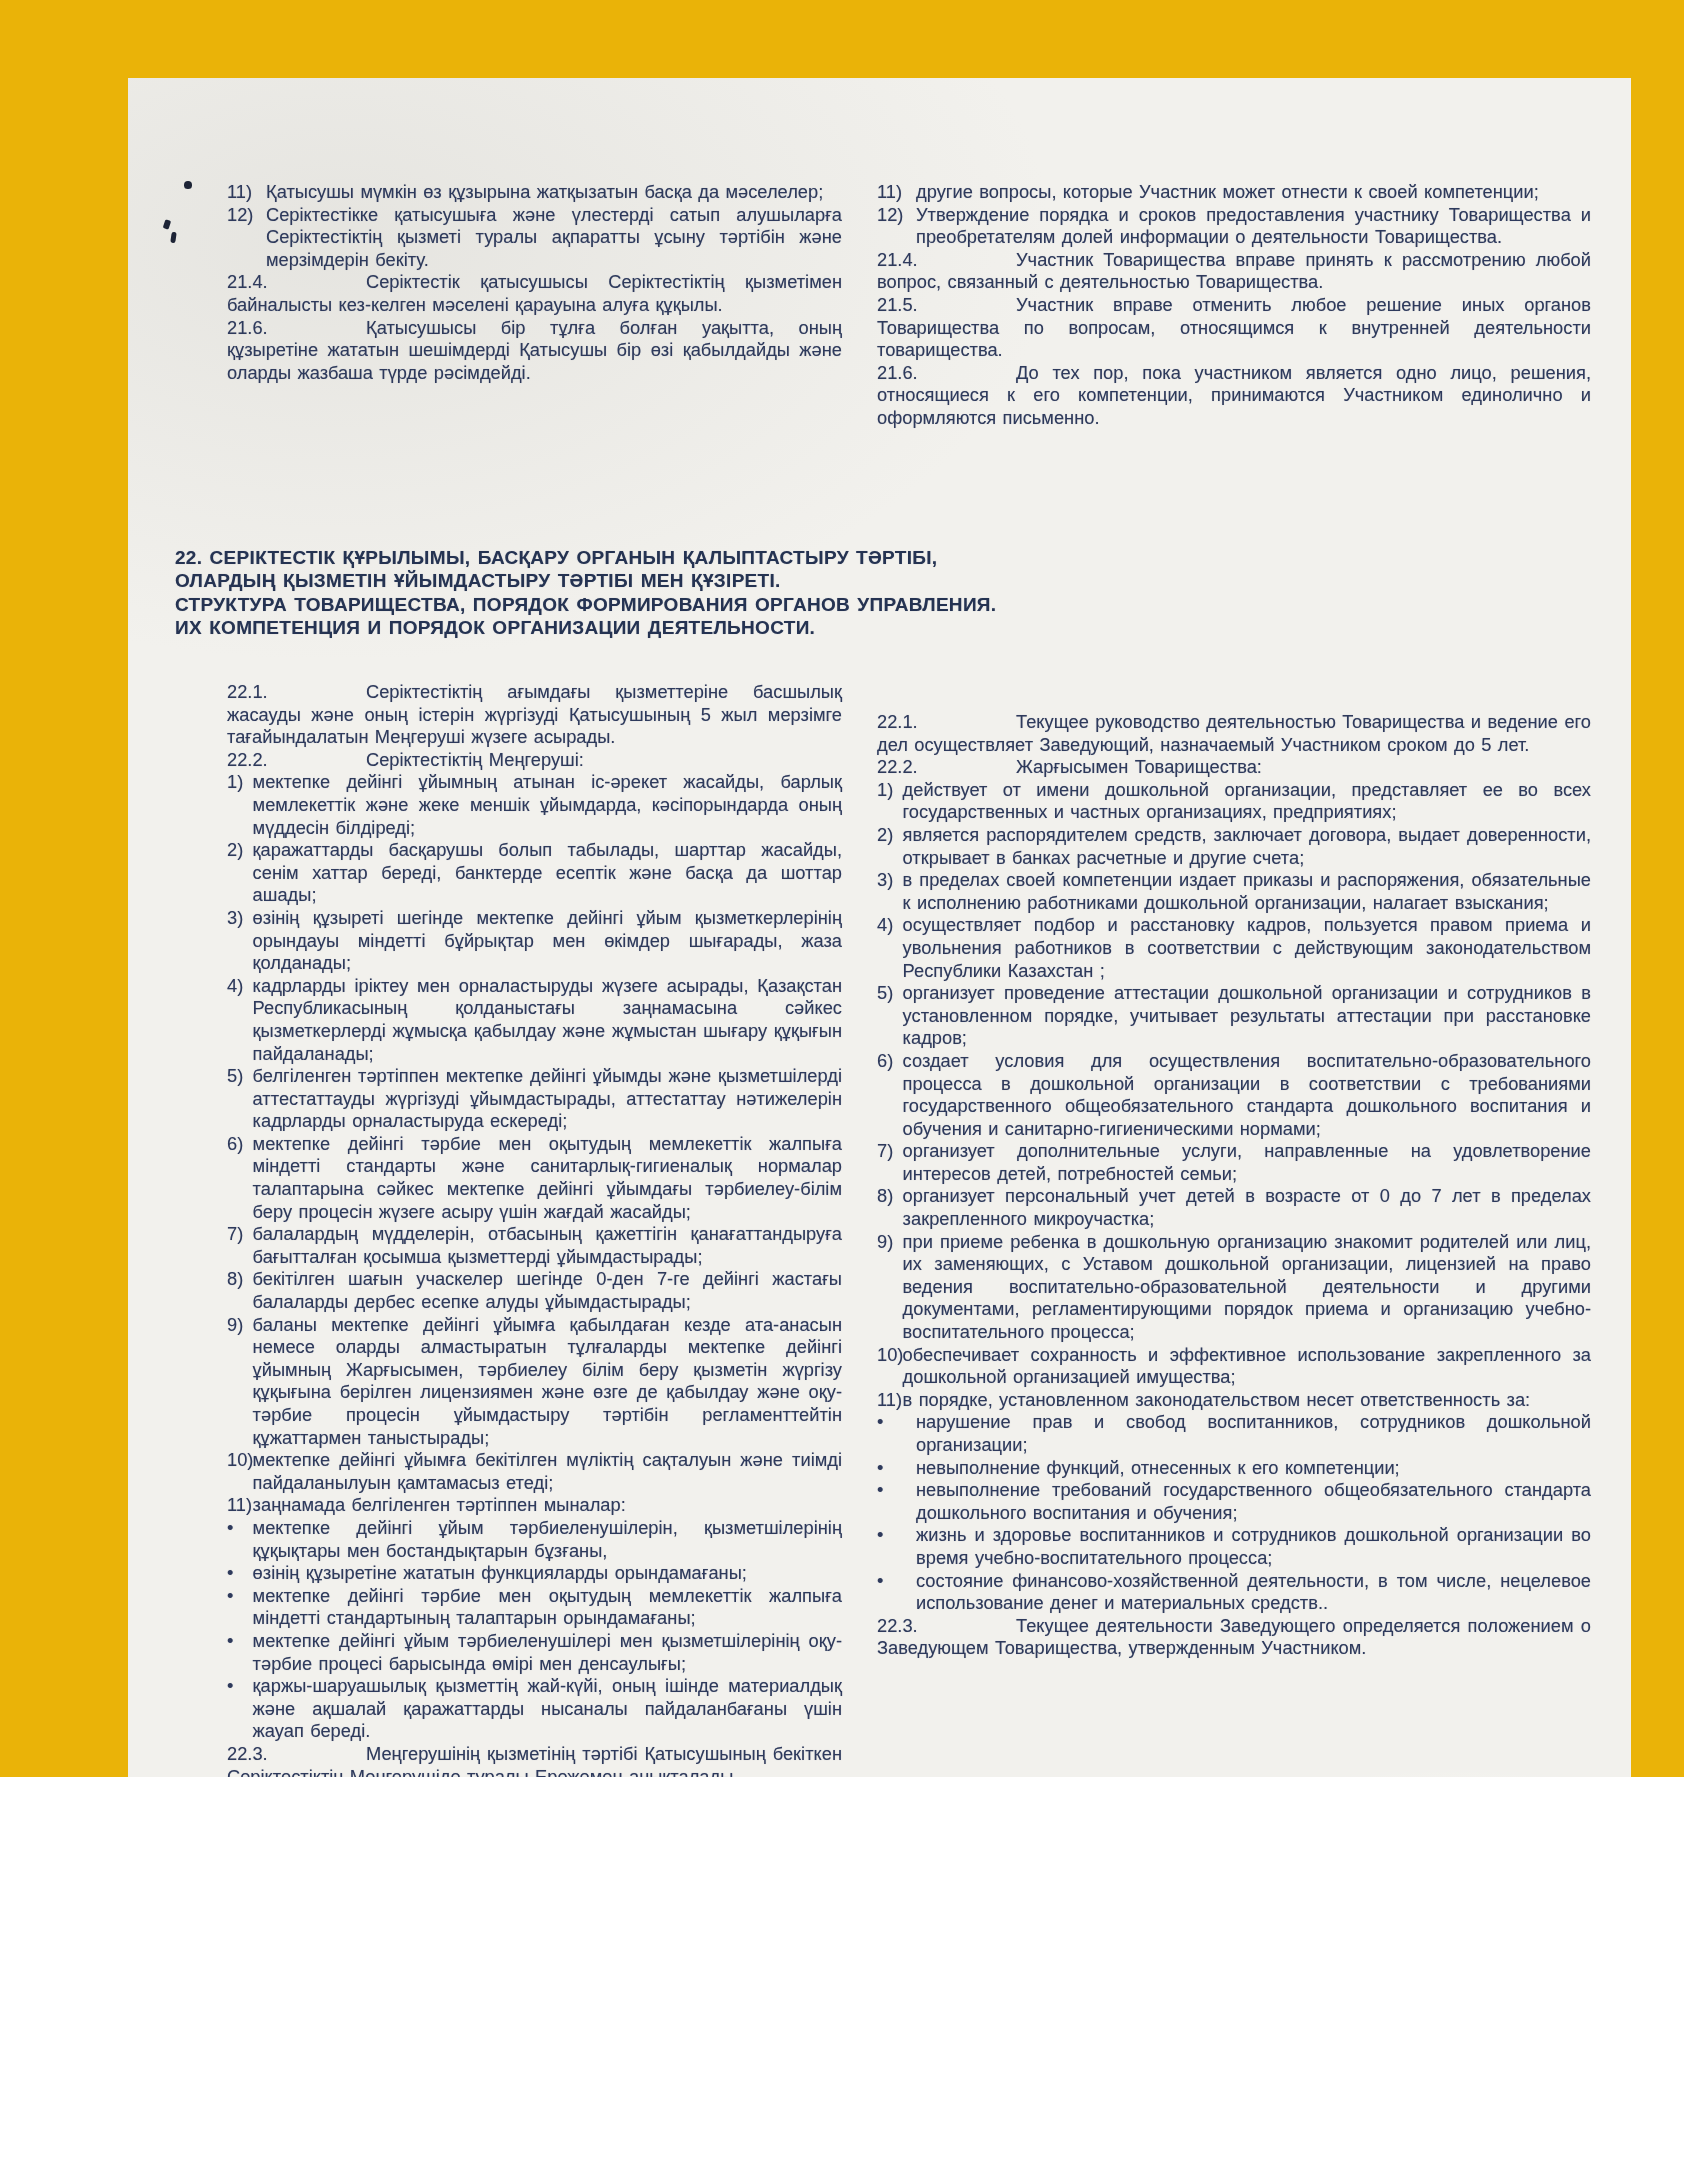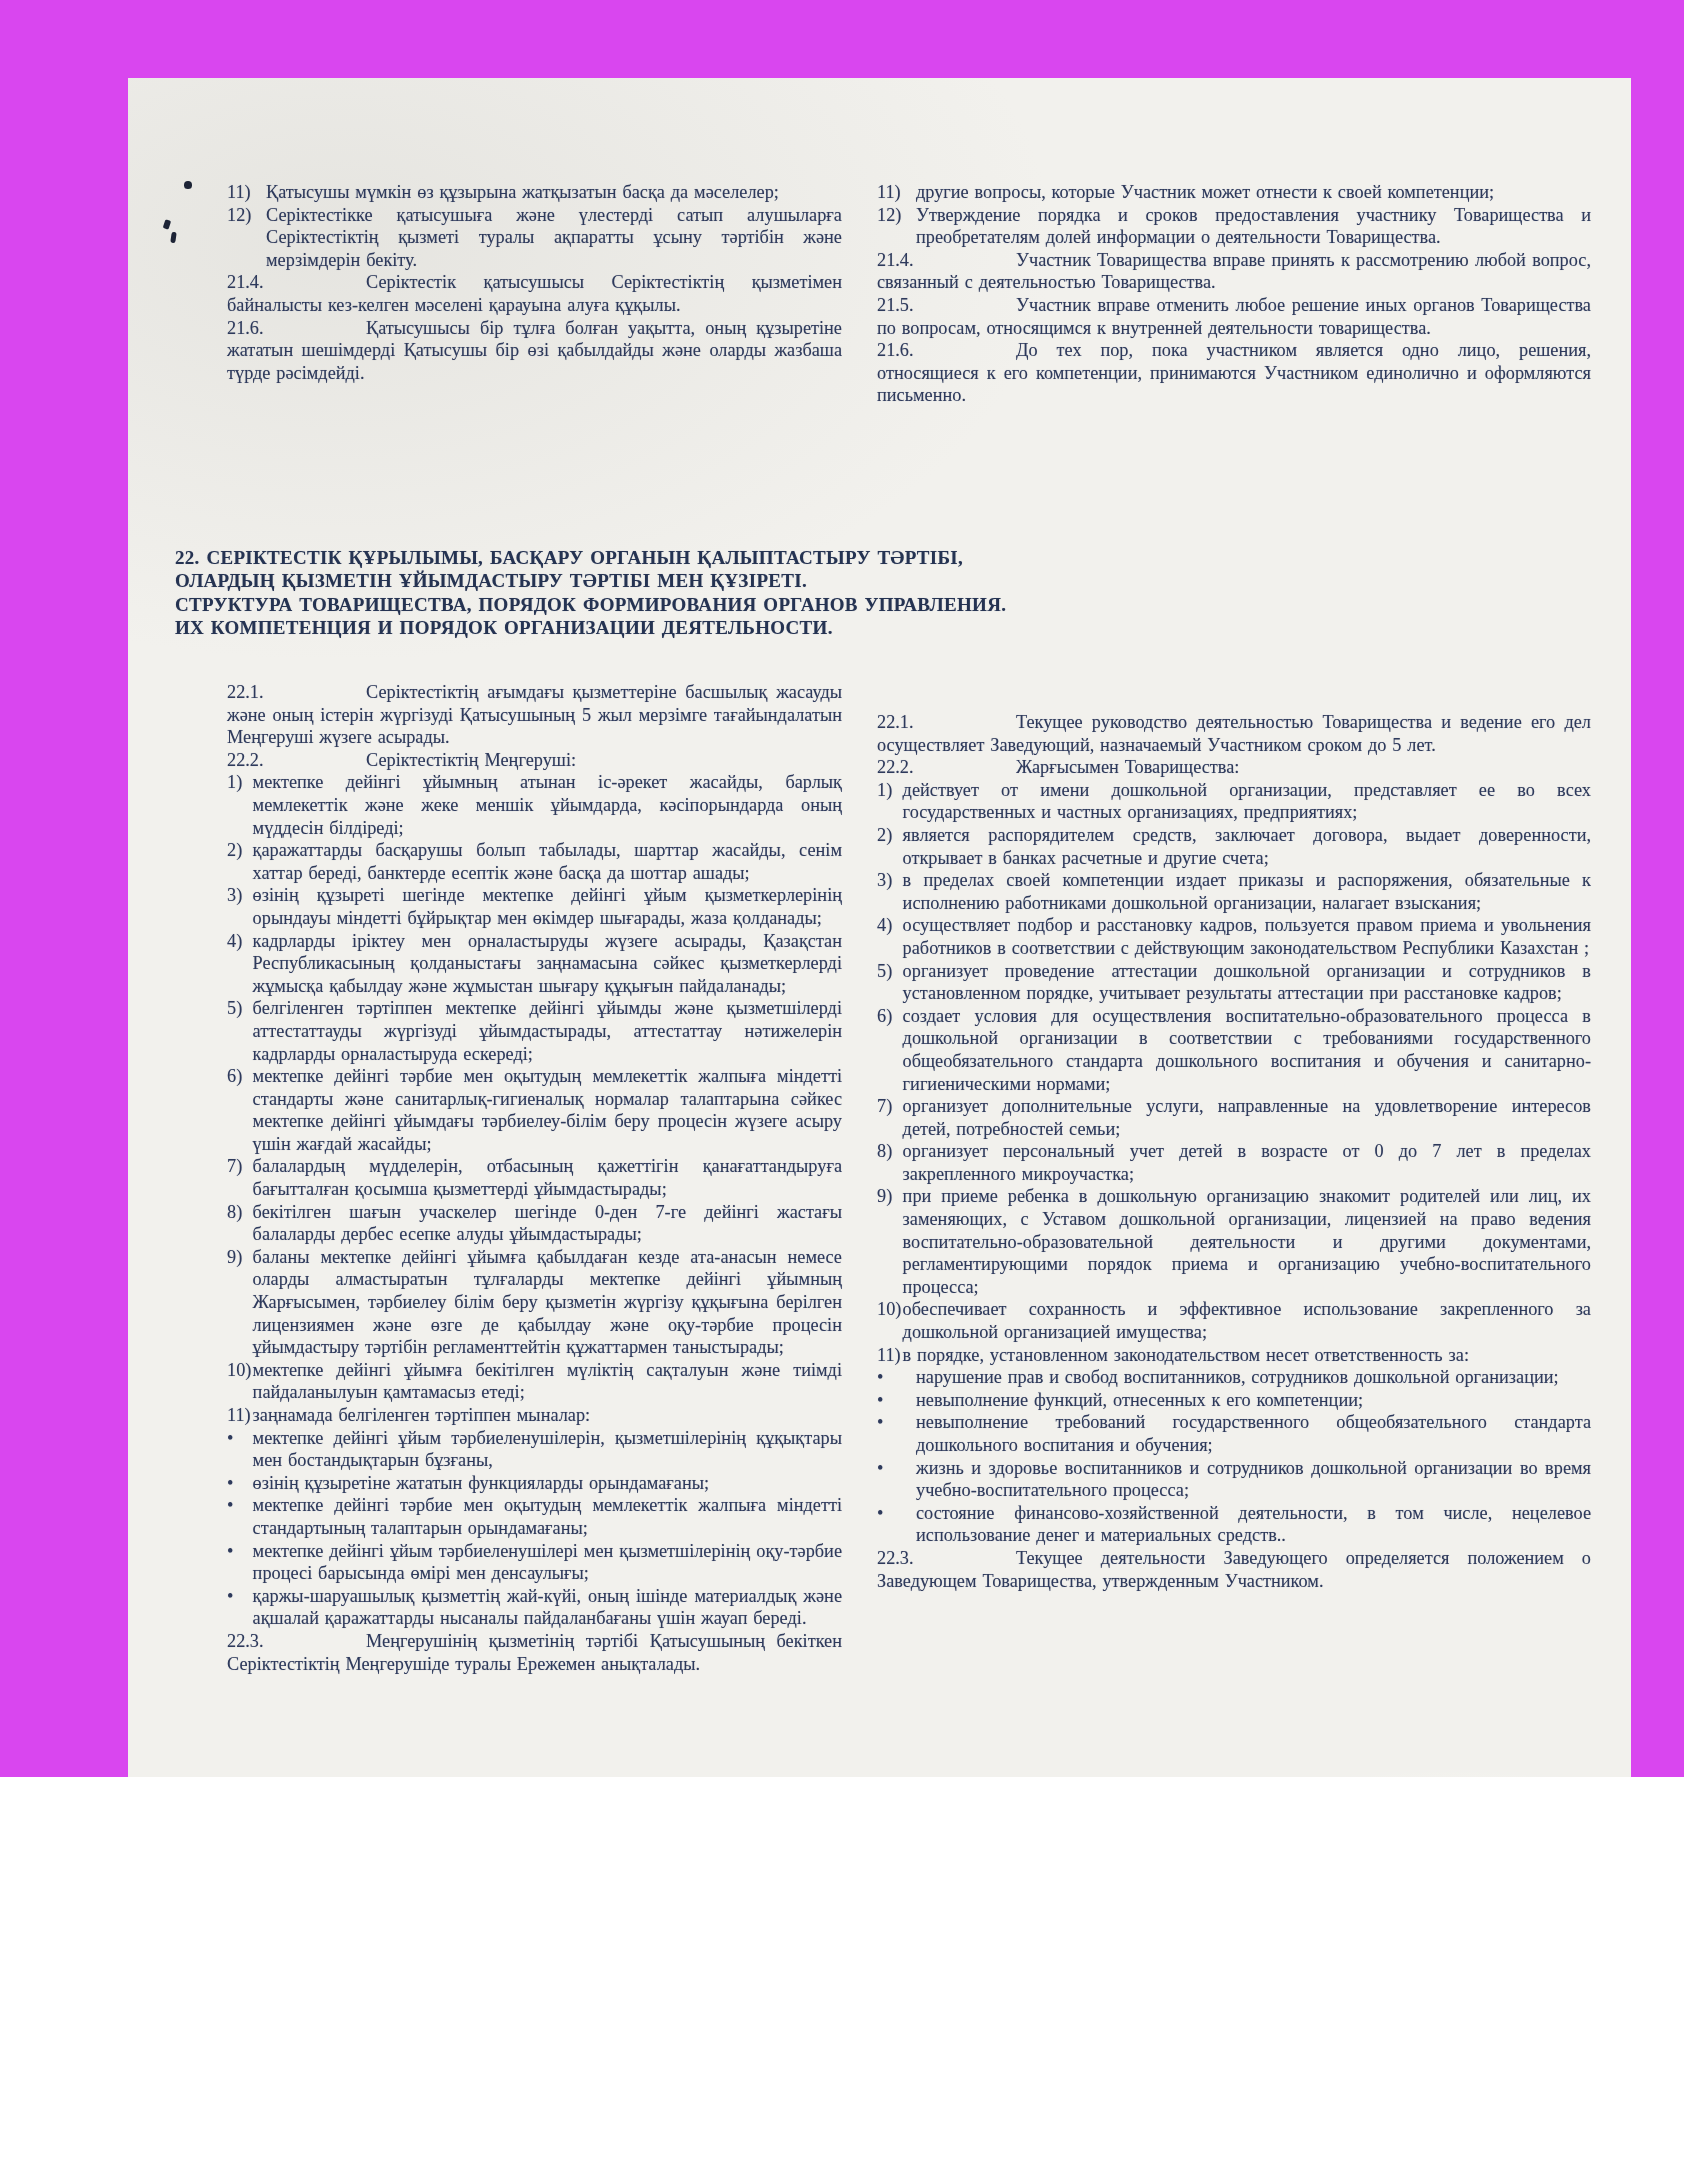--- a/index.html
+++ b/index.html
@@ -1,19 +1,19 @@
 <!DOCTYPE html>
 <html style="font-size:13.6px"><head>
 <meta charset="utf-8">
 <style>
   html,body{margin:0;padding:0;background:#ffffff;}
   .canvas{
     position:relative;width:1685px;height:1777px;overflow:hidden;
-    background:#d946ef;
-    font-family:Liberation Serif, serif;
+    background:#eab308;
+    font-family:Liberation Sans, sans-serif;
     color:#2e3a5c;
     text-shadow:0 0 0.9px rgba(46,58,92,.35);
   }
   .paper{
     position:absolute;left:128px;top:78px;width:1503px;height:2072px;
     background:
       radial-gradient(1022px 596px at 14% 8%, rgba(219,218,213,.55), transparent 70%),
       radial-gradient(852px 511px at 88% 96%, rgba(255,255,255,.95), transparent 60%),
       #f2f1ed;
   }

